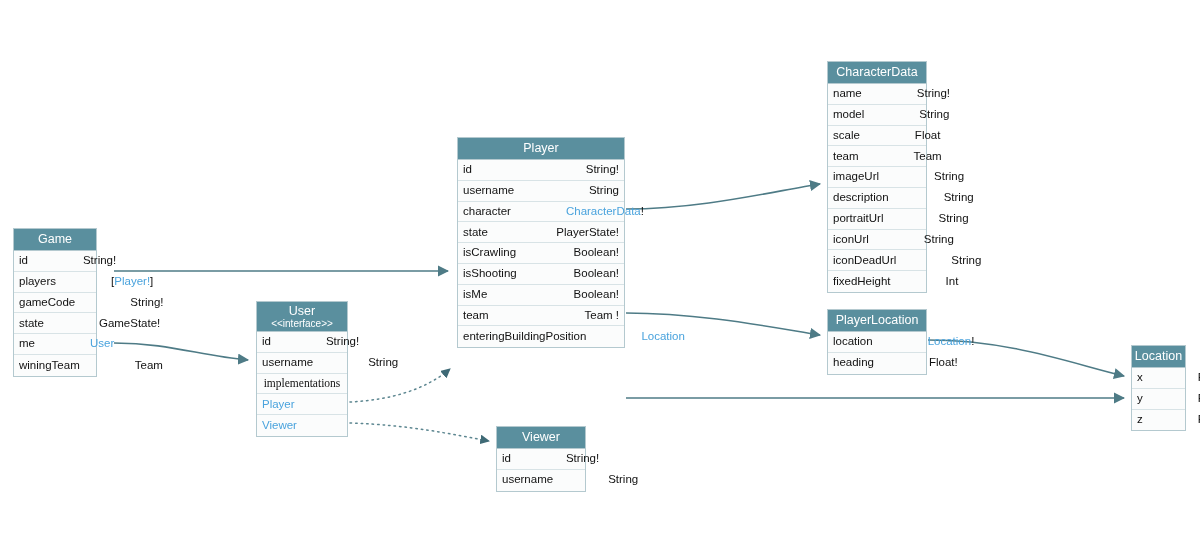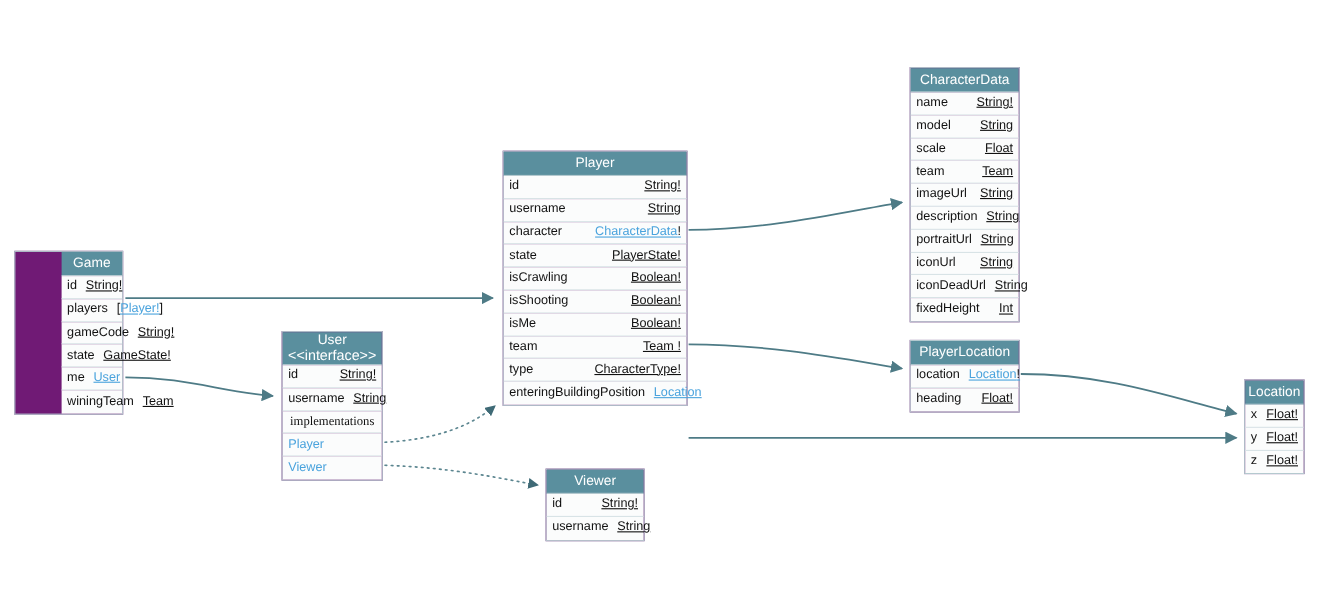--- a/index.html
+++ b/index.html
@@ -24,21 +24,21 @@
     left: 0;
     top: 0;
     width: 1200px;
     height: 547px;
     pointer-events: none;
   }
   .entity {
     position: absolute;
     box-sizing: border-box;
     border: 1px solid #b4c9cf;
-    background: #701a75;
+    background: #14b8a6;
     font-size: 11.5px;
     line-height: 1;
   }
   .entity-header {
     background: #5a8f9e;
     color: #ffffff;
     text-align: center;
     font-size: 12.5px;
     box-sizing: border-box;
     border-bottom: 1px solid #b4c9cf;
@@ -46,44 +46,44 @@
     flex-direction: column;
     align-items: center;
     justify-content: center;
     height: 22px;
   }
   .entity-header.two-line {
     height: 30px;
     line-height: 1.12;
   }
   .entity-header .sub {
-    font-size: 13px;
+    font-size: 10px;
   }
   .row {
     box-sizing: border-box;
     height: 20.8px;
     display: flex;
     align-items: center;
     justify-content: space-between;
     padding: 0 5px;
     border-bottom: 1px solid #d8e3e6;
     background: #fbfcfc;
     color: #111111;
     white-space: nowrap;
+    gap: 47px;
   }
   .row:last-child {
     border-bottom: none;
   }
   .row .fname {
     text-align: left;
   }
   .row .ftype {
     text-align: right;
     padding-left: 8px;
-    text-decoration: underline;
   }
   .row.link .ftype {
     color: #4aa3dd;
   }
   .row.centered {
     justify-content: center;
     font-family: Liberation Serif, serif;
   }
   .row.impl {
     color: #4aa3dd;
@@ -121,21 +121,21 @@
 
     <path d="M 928 340 C 1010 340 1070 363 1124 376" fill="none" stroke="#4e7b86" stroke-width="1.6" marker-end="url(#arrow)"></path>
 
     <path d="M 626 398 L 1124 398" fill="none" stroke="#4e7b86" stroke-width="1.6" marker-end="url(#arrow)"></path>
 
     <path d="M 350 402 C 390 400 425 390 450 369" fill="none" stroke="#5c8690" stroke-width="1.5" stroke-dasharray="1.5 4" stroke-linecap="round" marker-end="url(#arrow-dot)"></path>
 
     <path d="M 350 423 C 410 425 450 434 489 441" fill="none" stroke="#5c8690" stroke-width="1.5" stroke-dasharray="1.5 4" stroke-linecap="round" marker-end="url(#arrow-dot)"></path>
   </svg>
 
-  <div class="entity" style="left:13px; top:228px; width:99px;padding-left:42px;">
+  <div class="entity" style="left:13px; top:228px; width:84px;">
     <div class="entity-header">
       <span>Game</span>
     </div>
     <div class="row">
       <span class="fname">id</span>
       <span class="ftype">String!</span>
     </div>
     <div class="row link">
       <span class="fname">players</span>
       <span class="ftype"><span class="type-bang">[</span><span>Player!</span><span class="type-bang">]</span></span>
@@ -211,24 +211,20 @@
       <span class="ftype">Boolean!</span>
     </div>
     <div class="row">
       <span class="fname">isMe</span>
       <span class="ftype">Boolean!</span>
     </div>
     <div class="row">
       <span class="fname">team</span>
       <span class="ftype">Team !</span>
     </div>
-    <div class="row">
-      <span class="fname">type</span>
-      <span class="ftype">CharacterType!</span>
-    </div>
     <div class="row link">
       <span class="fname">enteringBuildingPosition</span>
       <span class="ftype">Location</span>
     </div>
   </div>
 
   <div class="entity" style="left:496px; top:426px; width:90px;">
     <div class="entity-header">
       <span>Viewer</span>
     </div>

